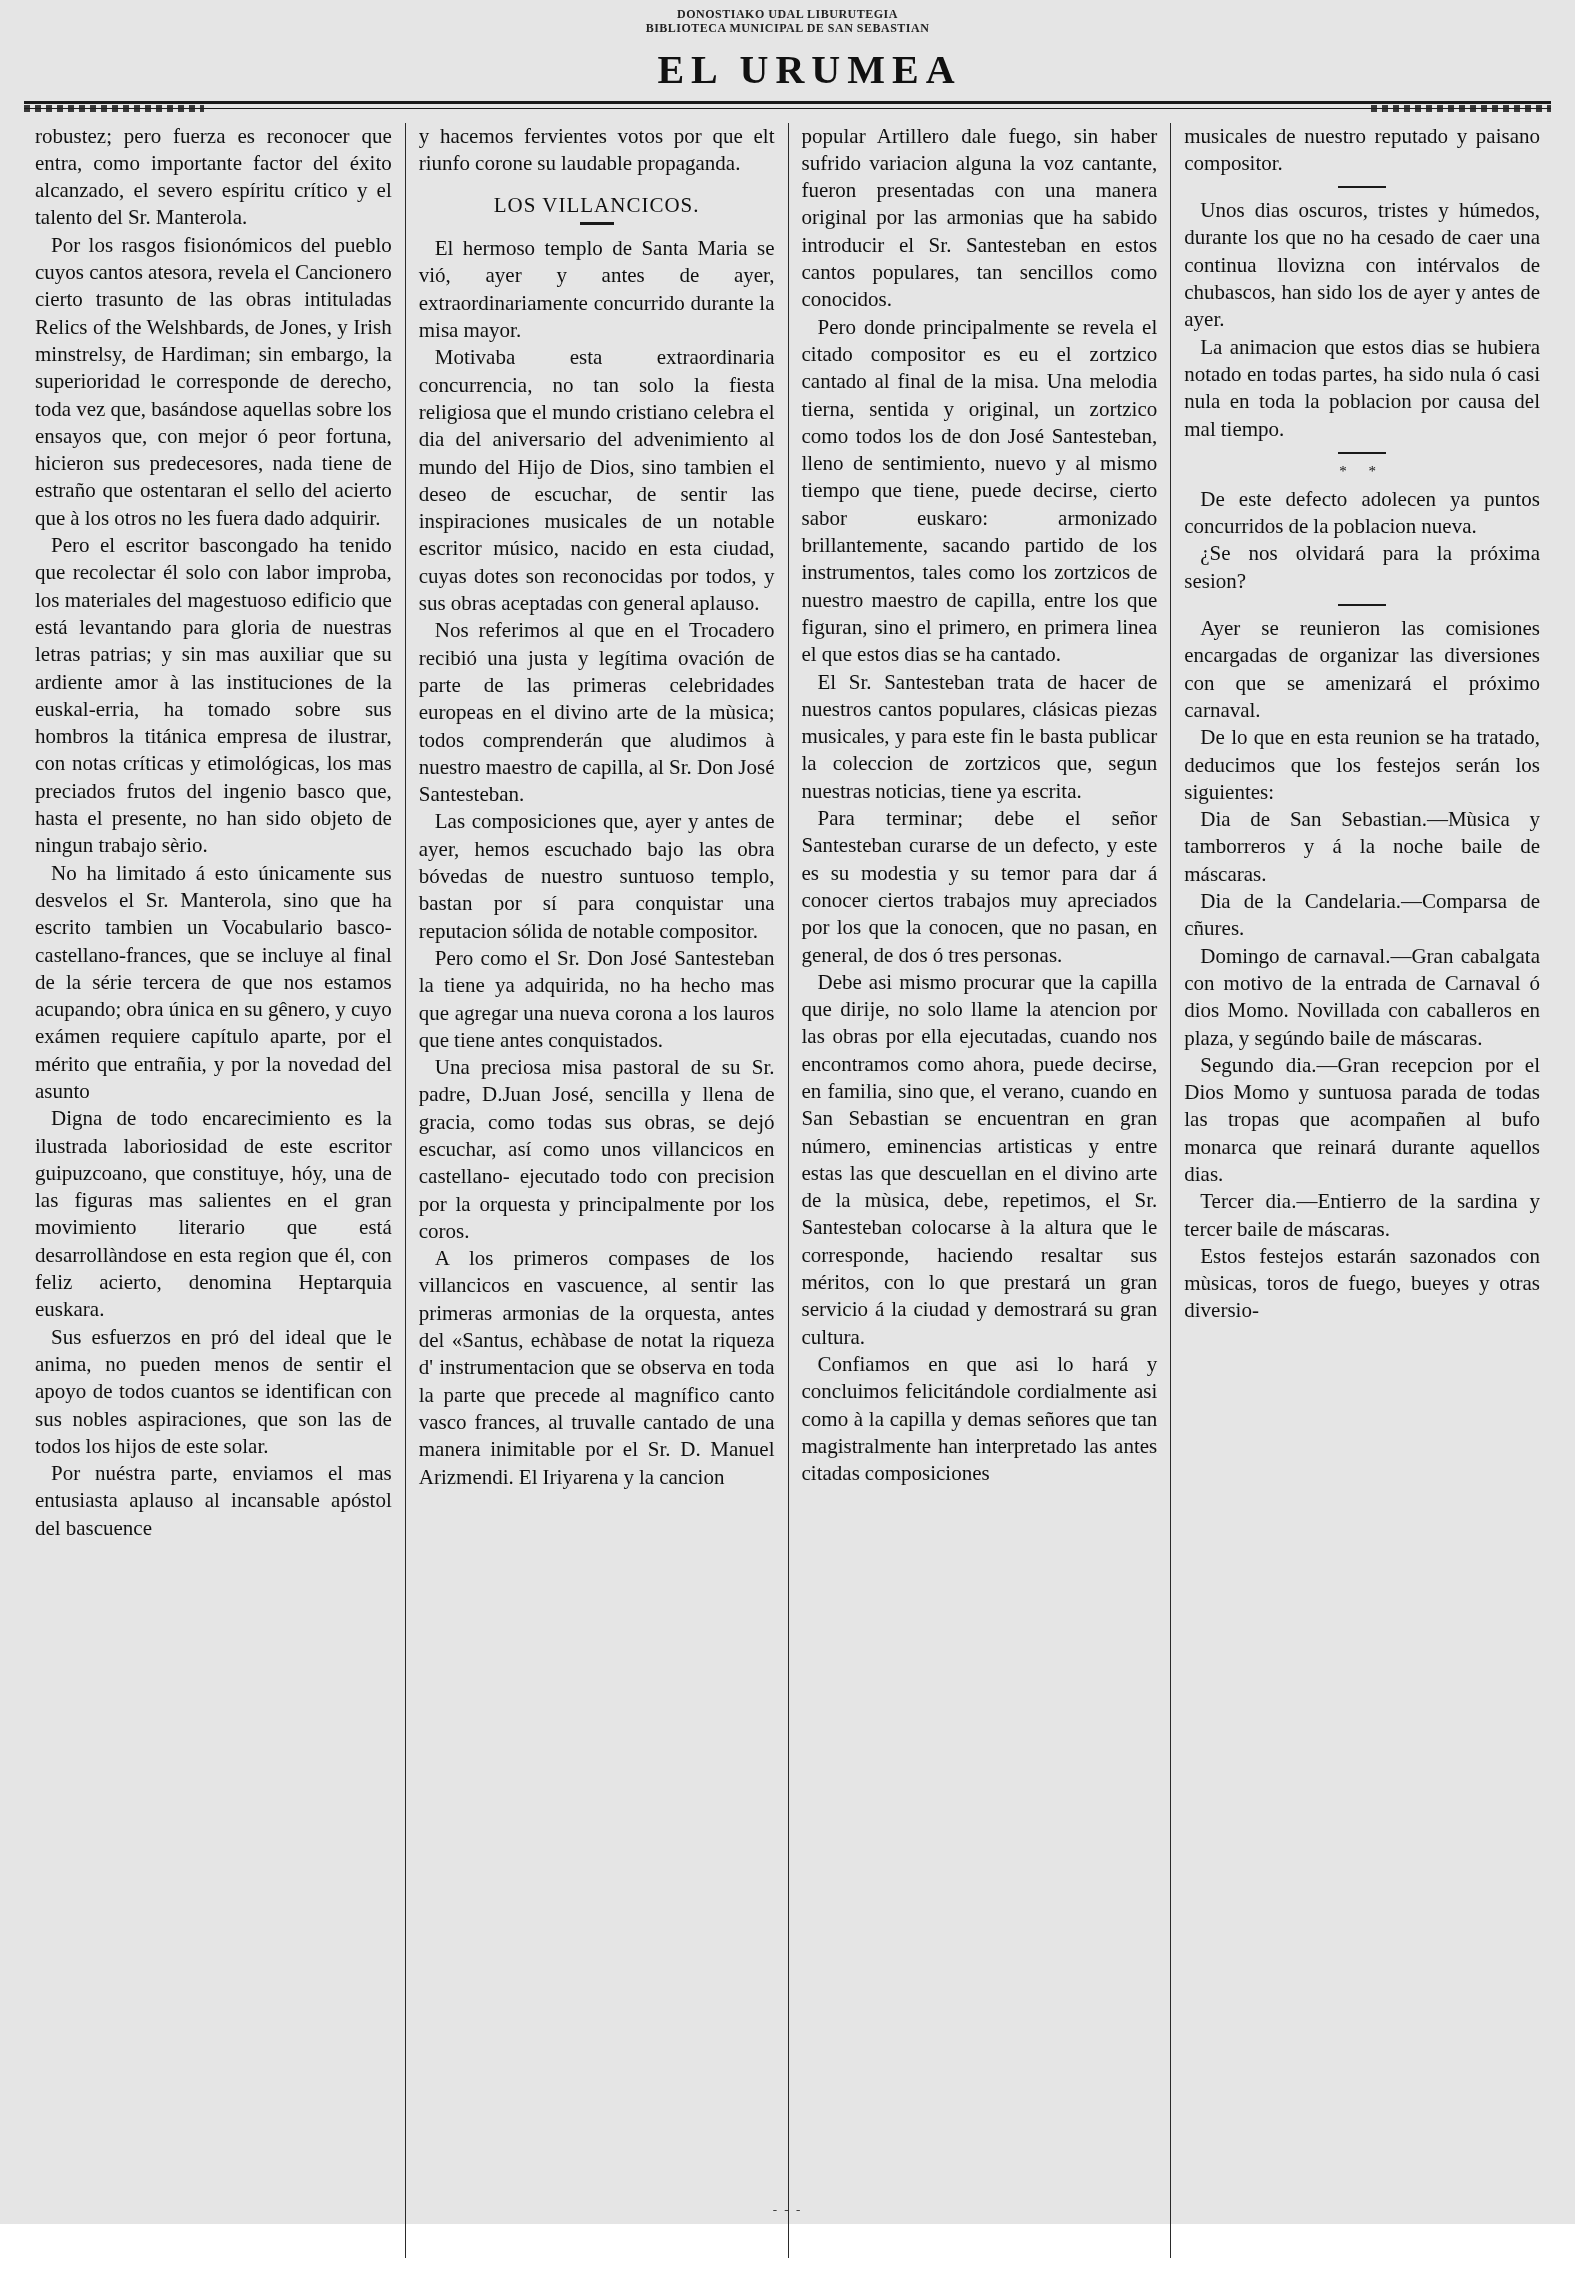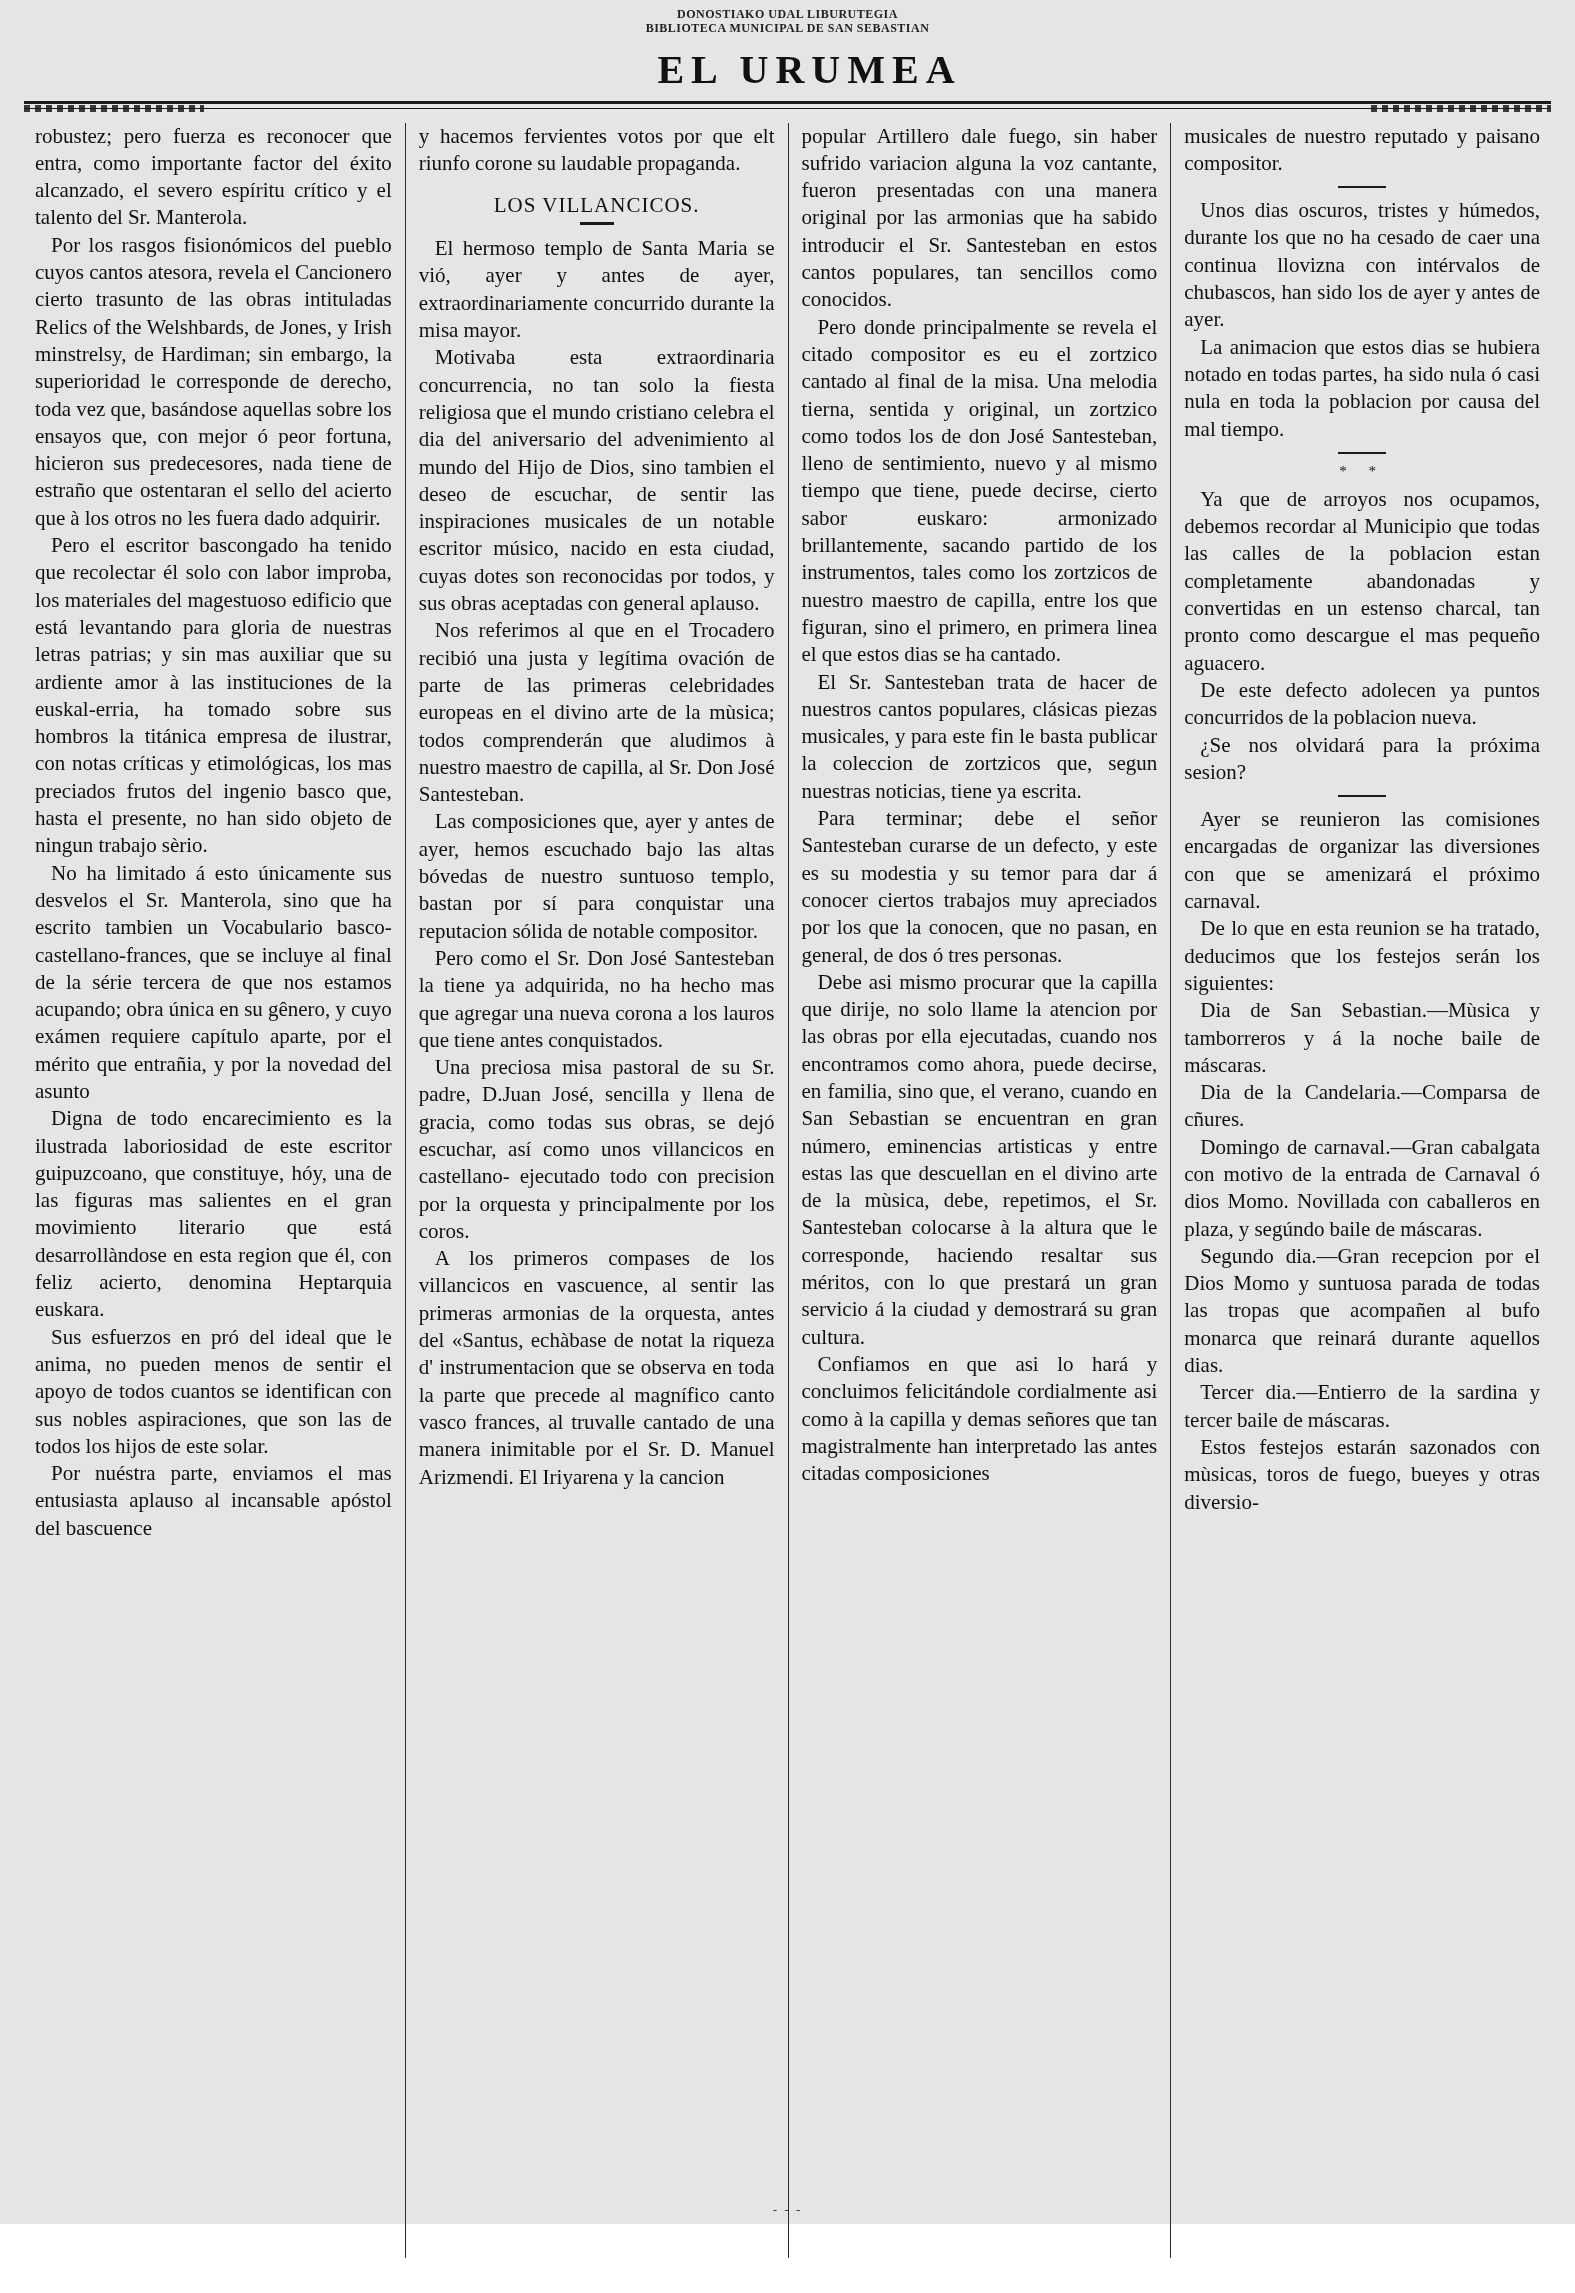--- a/index.html
+++ b/index.html
@@ -179,41 +179,40 @@
         <p>Sus esfuerzos en pró del ideal que le anima, no pueden menos de sentir el apoyo de todos cuantos se identifican con sus nobles aspiraciones, que son las de todos los hijos de este solar.</p>
         <p>Por nuéstra parte, enviamos el mas entusiasta aplauso al incansable apóstol del bascuence</p>
       </div>
     <div class="col">
         <p class="first">y hacemos fervientes votos por que elt riunfo corone su laudable propaganda.</p>
         <div class="sec-head">LOS VILLANCICOS.</div>
         <div class="sec-dash"></div>
         <p>El hermoso templo de Santa Maria se vió, ayer y antes de ayer, extraordinariamente concurrido durante la misa mayor.</p>
         <p>Motivaba esta extraordinaria concurrencia, no tan solo la fiesta religiosa que el mundo cristiano celebra el dia del aniversario del advenimiento al mundo del Hijo de Dios, sino tambien el deseo de escuchar, de sentir las inspiraciones musicales de un notable escritor músico, nacido en esta ciudad, cuyas dotes son reconocidas por todos, y sus obras aceptadas con general aplauso.</p>
         <p>Nos referimos al que en el Trocadero recibió una justa y legítima ovación de parte de las primeras celebridades europeas en el divino arte de la mùsica; todos comprenderán que aludimos à nuestro maestro de capilla, al Sr. Don José Santesteban.</p>
-        <p>Las composiciones que, ayer y antes de ayer, hemos escuchado bajo las altas bóvedas de nuestro suntuoso templo, bastan por sí para conquistar una reputacion sólida de notable compositor.</p>
+        <p>Las composiciones que, ayer y antes de ayer, hemos escuchado bajo las obra bóvedas de nuestro suntuoso templo, bastan por sí para conquistar una reputacion sólida de notable compositor.</p>
         <p>Pero como el Sr. Don José Santesteban la tiene ya adquirida, no ha hecho mas que agregar una nueva corona a los lauros que tiene antes conquistados.</p>
         <p>Una preciosa misa pastoral de su Sr. padre, D.Juan José, sencilla y llena de gracia, como todas sus obras, se dejó escuchar, así como unos villancicos en castellano- ejecutado todo con precision por la orquesta y principalmente por los coros.</p>
         <p>A los primeros compases de los villancicos en vascuence, al sentir las primeras armonias de la orquesta, antes del «Santus, echàbase de notat la riqueza d' instrumentacion que se observa en toda la parte que precede al magnífico canto vasco frances, al truvalle cantado de una manera inimitable por el Sr. D. Manuel Arizmendi. El Iriyarena y la cancion</p>
       </div>
     <div class="col">
         <p class="first">popular Artillero dale fuego, sin haber sufrido variacion alguna la voz cantante, fueron presentadas con una manera original por las armonias que ha sabido introducir el Sr. Santesteban en estos cantos populares, tan sencillos como conocidos.</p>
         <p>Pero donde principalmente se revela el citado compositor es eu el zortzico cantado al final de la misa. Una melodia tierna, sentida y original, un zortzico como todos los de don José Santesteban, lleno de sentimiento, nuevo y al mismo tiempo que tiene, puede decirse, cierto sabor euskaro: armonizado brillantemente, sacando partido de los instrumentos, tales como los zortzicos de nuestro maestro de capilla, entre los que figuran, sino el primero, en primera linea el que estos dias se ha cantado.</p>
         <p>El Sr. Santesteban trata de hacer de nuestros cantos populares, clásicas piezas musicales, y para este fin le basta publicar la coleccion de zortzicos que, segun nuestras noticias, tiene ya escrita.</p>
         <p>Para terminar; debe el señor Santesteban curarse de un defecto, y este es su modestia y su temor para dar á conocer ciertos trabajos muy apreciados por los que la conocen, que no pasan, en general, de dos ó tres personas.</p>
         <p>Debe asi mismo procurar que la capilla que dirije, no solo llame la atencion por las obras por ella ejecutadas, cuando nos encontramos como ahora, puede decirse, en familia, sino que, el verano, cuando en San Sebastian se encuentran en gran número, eminencias artisticas y entre estas las que descuellan en el divino arte de la mùsica, debe, repetimos, el Sr. Santesteban colocarse à la altura que le corresponde, haciendo resaltar sus méritos, con lo que prestará un gran servicio á la ciudad y demostrará su gran cultura.</p>
         <p>Confiamos en que asi lo hará y concluimos felicitándole cordialmente asi como à la capilla y demas señores que tan magistralmente han interpretado las antes citadas composiciones</p>
       </div>
     <div class="col">
         <p class="first">musicales de nuestro reputado y paisano compositor.</p>
         <div class="sep-dash"></div>
         <p>Unos dias oscuros, tristes y húmedos, durante los que no ha cesado de caer una continua llovizna con intérvalos de chubascos, han sido los de ayer y antes de ayer.</p>
         <p>La animacion que estos dias se hubiera notado en todas partes, ha sido nula ó casi nula en toda la poblacion por causa del mal tiempo.</p>
         <div class="sep-dash"></div>
         <div class="sep-stars">* *</div>
-        <p>Ya que de arroyos nos ocupamos, debemos recordar al Municipio que todas las calles de la poblacion estan completamente abandonadas y convertidas en un estenso charcal, tan pronto como descargue el mas pequeño aguacero.</p>
         <p>De este defecto adolecen ya puntos concurridos de la poblacion nueva.</p>
         <p>¿Se nos olvidará para la próxima sesion?</p>
         <div class="sep-dash"></div>
         <p>Ayer se reunieron las comisiones encargadas de organizar las diversiones con que se amenizará el próximo carnaval.</p>
         <p>De lo que en esta reunion se ha tratado, deducimos que los festejos serán los siguientes:</p>
         <p>Dia de San Sebastian.—Mùsica y tamborreros y á la noche baile de máscaras.</p>
         <p>Dia de la Candelaria.—Comparsa de cñures.</p>
         <p>Domingo de carnaval.—Gran cabalgata con motivo de la entrada de Carnaval ó dios Momo. Novillada con caballeros en plaza, y segúndo baile de máscaras.</p>
         <p>Segundo dia.—Gran recepcion por el Dios Momo y suntuosa parada de todas las tropas que acompañen al bufo monarca que reinará durante aquellos dias.</p>
         <p>Tercer dia.—Entierro de la sardina y tercer baile de máscaras.</p>

